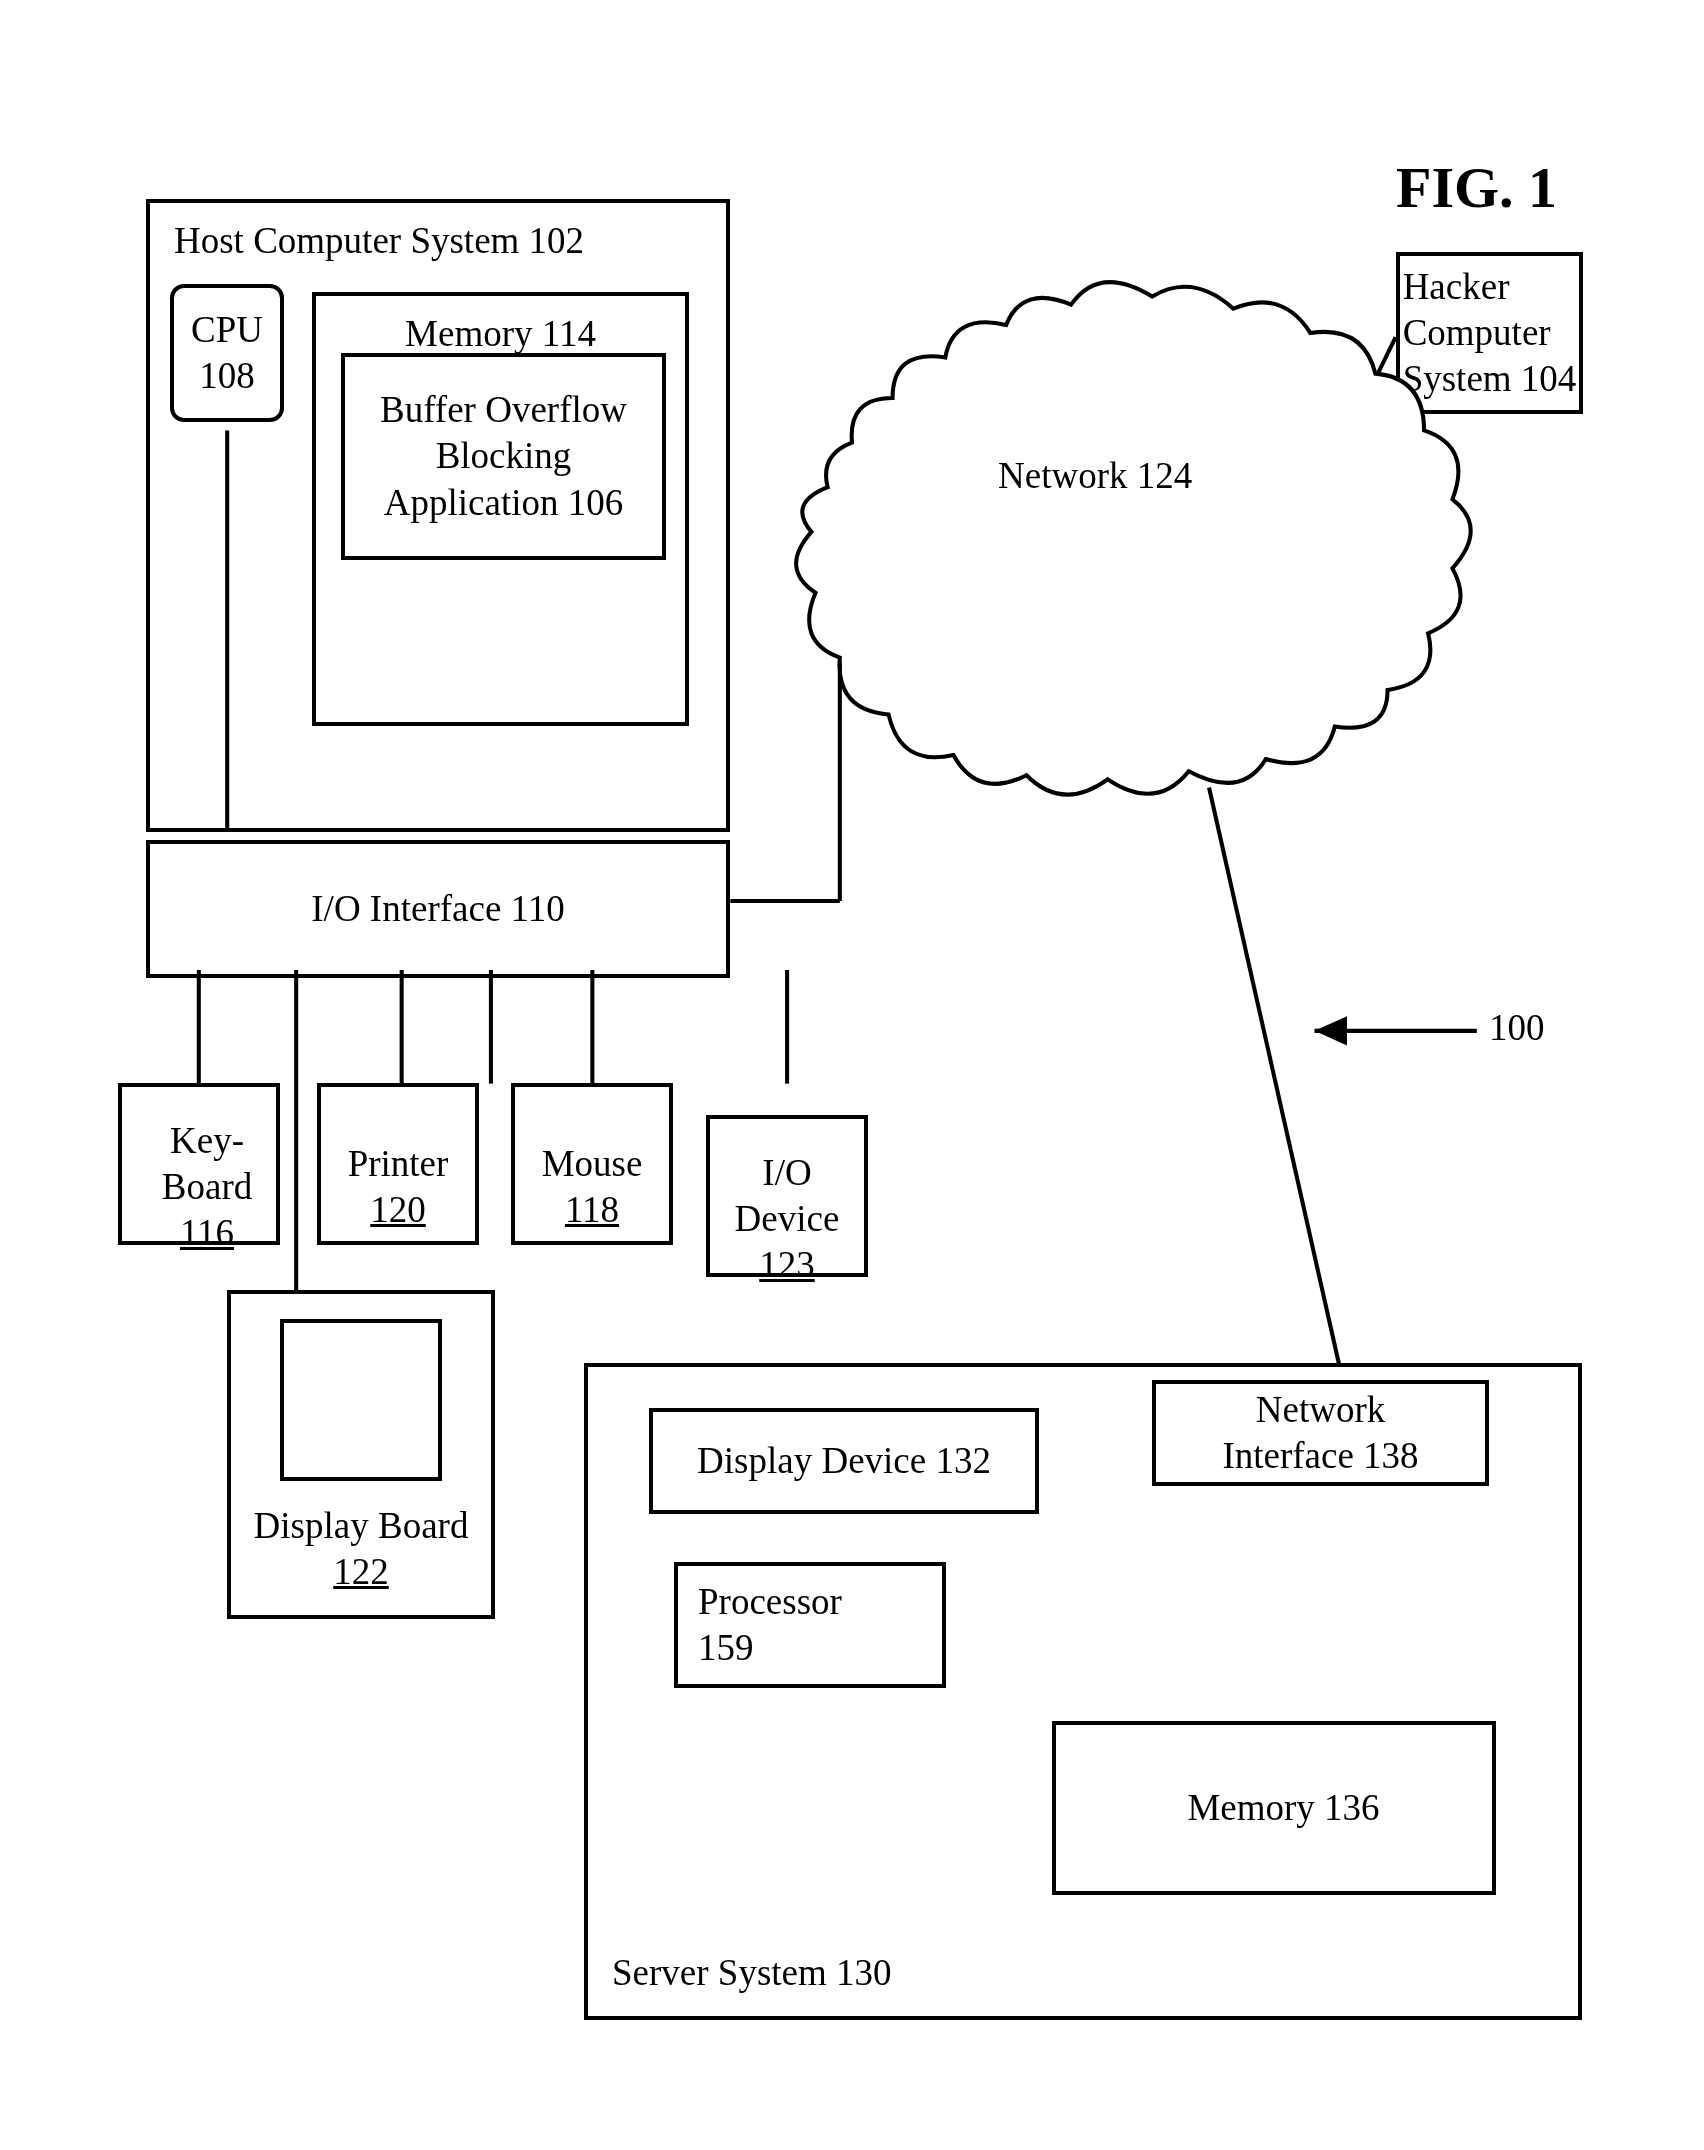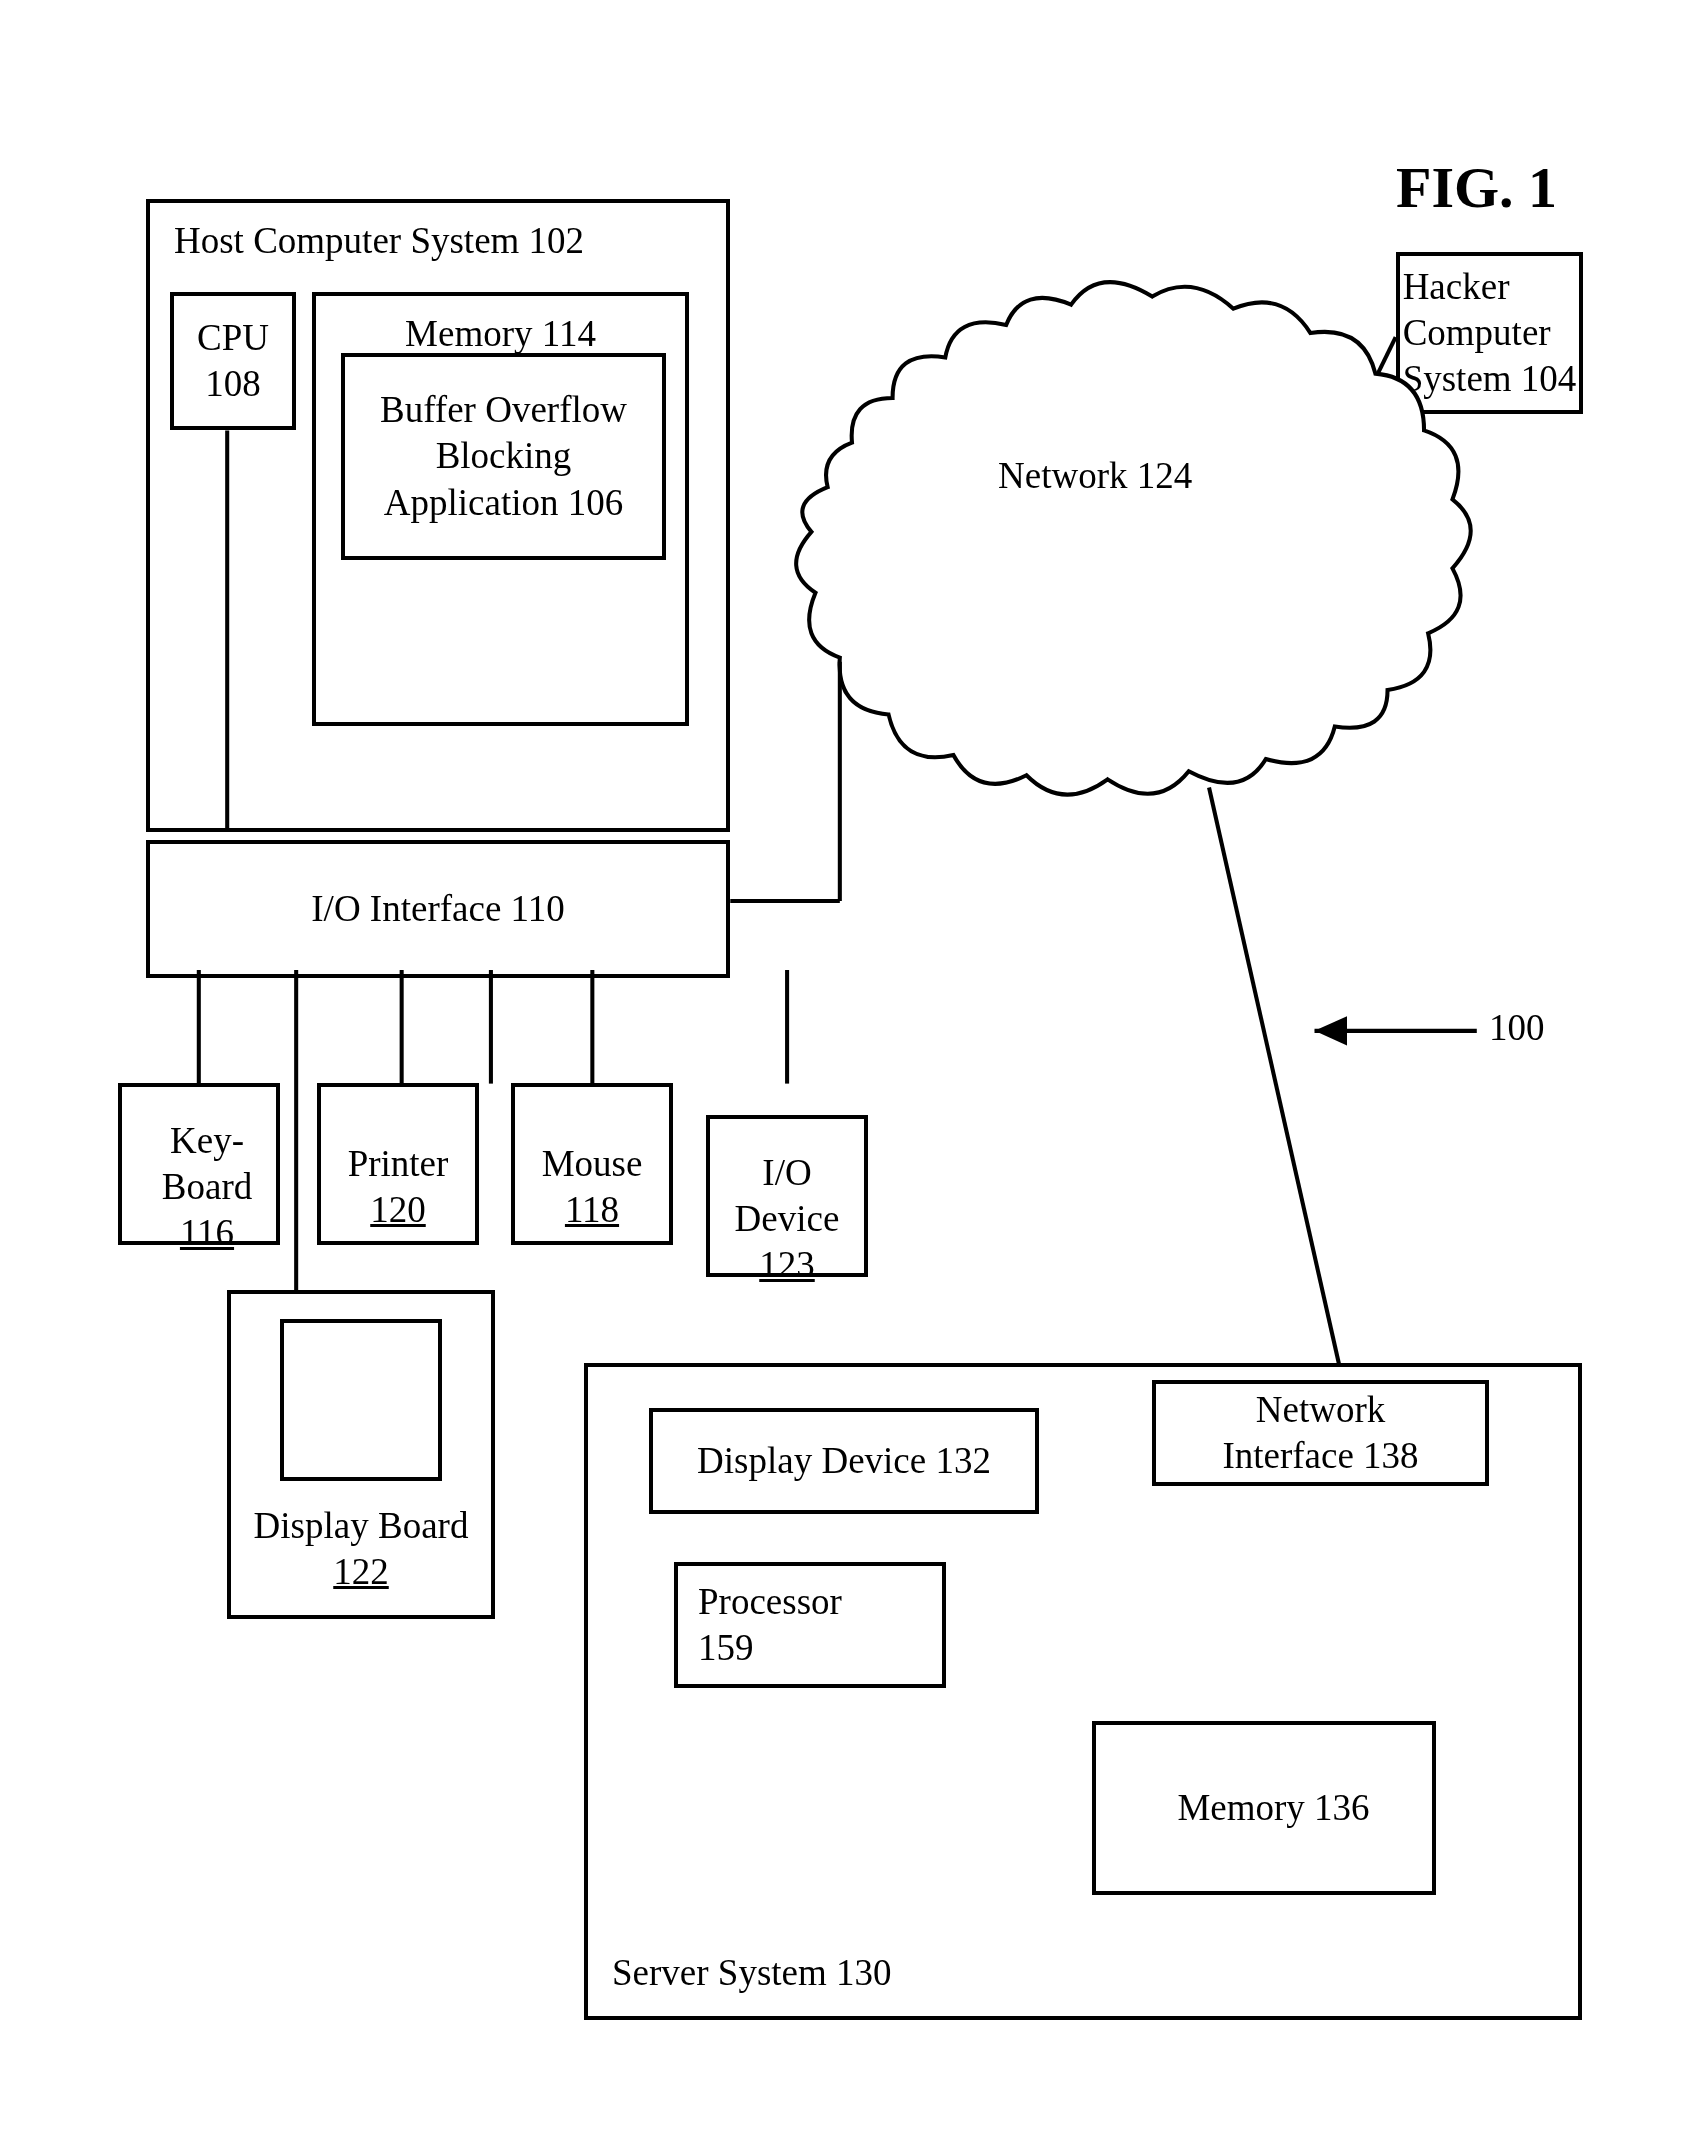--- a/index.html
+++ b/index.html
@@ -42,21 +42,21 @@
 </style>
 </head>
 <body>
 
 <div class="fig-title" style="left:1396px; top:154px;">FIG. 1</div>
 
 <div class="box" style="left:146px; top:199px; width:584px; height:633px; justify-content:flex-start; align-items:flex-start; padding:14.6px 24px;">
   <div style="font-size:37px;">Host Computer System 102</div>
 </div>
 
-<div class="box" style="left:170px; top:292px; width:126px; height:138px;">
+<div class="box" style="left:170px; top:284px; width:114px; height:138px;border-radius:14px;">
   <div style="white-space:pre-line;">CPU
 108</div>
 </div>
 
 <div class="box" style="left:312px; top:292px; width:377px; height:434px; justify-content:flex-start; padding-top:14.6px;">
   <div>Memory 114</div>
 </div>
 
 <div class="box" style="left:341px; top:353px; width:325px; height:207px;">
   <div style="white-space:pre-line;">Buffer Overflow
@@ -180,16 +180,16 @@
 <div class="box" style="left:1152px; top:1380px; width:337px; height:106px;">
   <div style="white-space:pre-line;">Network
 Interface 138</div>
 </div>
 
 <div class="box" style="left:674px; top:1562px; width:272px; height:126px; align-items:flex-start; justify-content:center; padding-left:20px; text-align:left;">
   <div style="white-space:pre-line; text-align:left;">Processor
 159</div>
 </div>
 
-<div class="box" style="left:1092px; top:1721px; width:344px; height:174px;padding-left:19px;">
+<div class="box" style="left:1052px; top:1721px; width:444px; height:174px;padding-left:19px;">
   <div>Memory 136</div>
 </div>
 
 
 </body></html>

